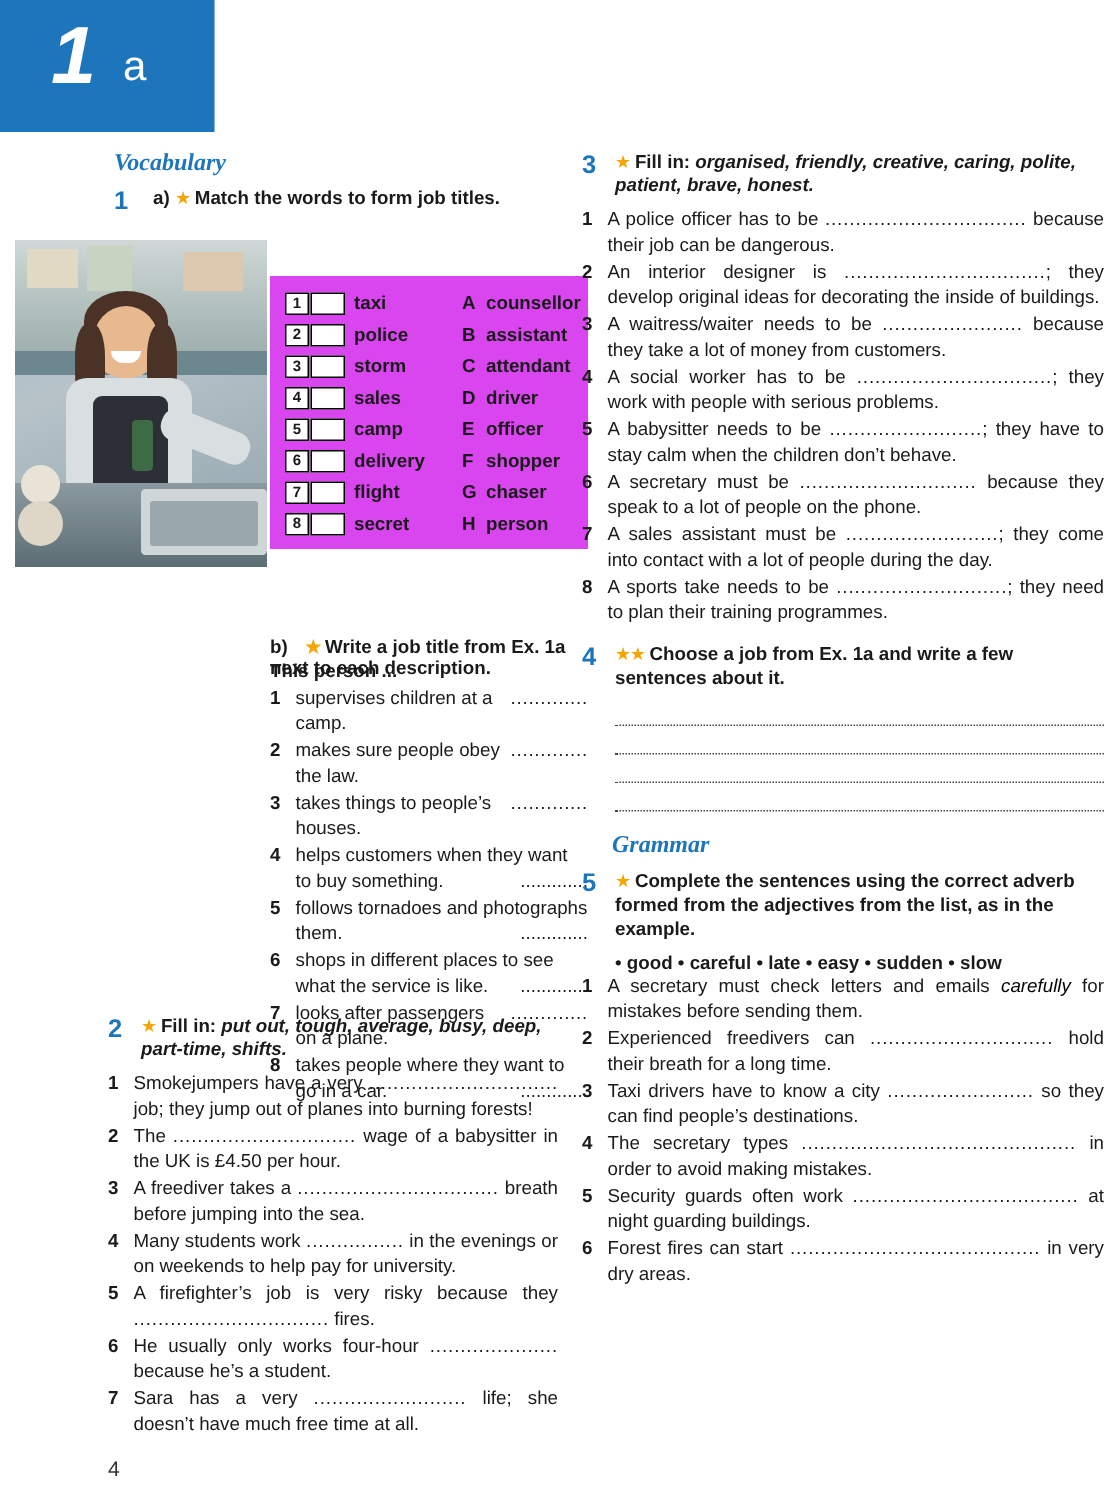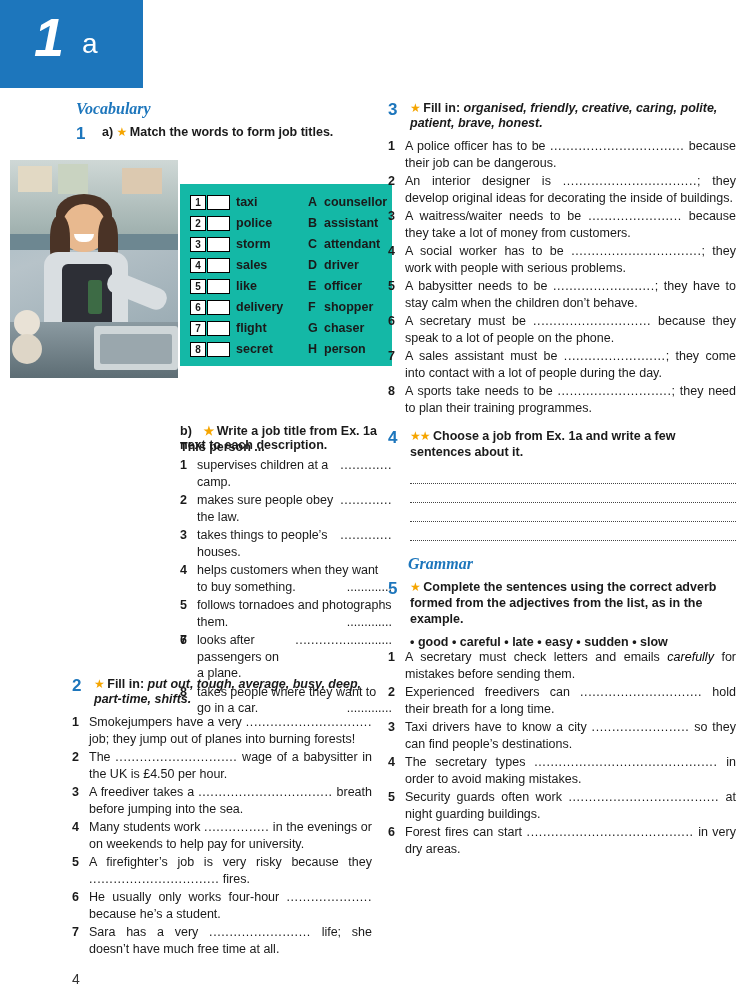--- a/index.html
+++ b/index.html
@@ -71,21 +71,21 @@
   .photo .roll1{position:absolute;left:4px;bottom:42px;width:26px;height:26px;border-radius:50%;background:#e9e2d6;}
   .photo .roll2{position:absolute;left:2px;bottom:14px;width:30px;height:30px;border-radius:50%;background:#ded6c7;}
   .photo .bottle{position:absolute;left:78px;top:120px;width:14px;height:34px;background:#3d6b45;border-radius:3px;}
   .photo .pkg{position:absolute;left:8px;top:6px;width:34px;height:26px;background:#e2d9c4;}
   .photo .pkg2{position:absolute;left:48px;top:4px;width:30px;height:30px;background:#c9d3c1;}
   .photo .pkg3{position:absolute;left:112px;top:8px;width:40px;height:26px;background:#dcc9b0;}
 
   
   .matchbox{
     position:absolute;left:180px;top:184px;width:212px;height:182px;
-    background:#14b8a6;
+    background:#d946ef;
   }
   .matchbox .numbox{
     display:inline-block;width:14px;height:13px;border:1px solid #000;
     background:#ffffff;text-align:center;line-height:13px;font-size:10px;font-weight:bold;
     vertical-align:middle;margin-right:1px;
   }
   .matchbox .ansbox{
     display:inline-block;width:21px;height:13px;border:1px solid #000;
     background:#ffffff;vertical-align:middle;margin-right:6px;
   }
@@ -171,21 +171,21 @@
     <div class="till"></div>
     <div class="tillk"></div>
   </div>
 
   <div class="matchbox">
     <div class="mcol-l">
       <div class="mrow"><span class="numbox">1</span><span class="ansbox"></span><span class="w">taxi</span></div>
       <div class="mrow"><span class="numbox">2</span><span class="ansbox"></span><span class="w">police</span></div>
       <div class="mrow"><span class="numbox">3</span><span class="ansbox"></span><span class="w">storm</span></div>
       <div class="mrow"><span class="numbox">4</span><span class="ansbox"></span><span class="w">sales</span></div>
-      <div class="mrow"><span class="numbox">5</span><span class="ansbox"></span><span class="w">like</span></div>
+      <div class="mrow"><span class="numbox">5</span><span class="ansbox"></span><span class="w">camp</span></div>
       <div class="mrow"><span class="numbox">6</span><span class="ansbox"></span><span class="w">delivery</span></div>
       <div class="mrow"><span class="numbox">7</span><span class="ansbox"></span><span class="w">flight</span></div>
       <div class="mrow"><span class="numbox">8</span><span class="ansbox"></span><span class="w">secret</span></div>
     </div>
     <div class="mcol-r">
       <div class="mrow"><span class="lt">A</span><span class="w">counsellor</span></div>
       <div class="mrow"><span class="lt">B</span><span class="w">assistant</span></div>
       <div class="mrow"><span class="lt">C</span><span class="w">attendant</span></div>
       <div class="mrow"><span class="lt">D</span><span class="w">driver</span></div>
       <div class="mrow"><span class="lt">E</span><span class="w">officer</span></div>
@@ -222,21 +222,21 @@
         </li>
       <li>
           <span class="n">3</span>
           <span class="li-flex">
             <span>takes things to people’s houses.</span>
             <span class="dt">.............</span>
           </span>
         </li>
       <li><span class="n">4</span><span>helps customers when they want to buy something.</span><span style="float:right;">.............</span></li>
       <li><span class="n">5</span><span>follows tornadoes and photographs them.</span><span style="float:right;">.............</span></li>
-      <li><span class="n">6</span><span style="float:right;">.............</span></li>
+      <li><span class="n">6</span><span>shops in different places to see what the service is like.</span><span style="float:right;">.............</span></li>
       <li>
           <span class="n">7</span>
           <span class="li-flex">
             <span>looks after passengers on a plane.</span>
             <span class="dt">.............</span>
           </span>
         </li>
       <li><span class="n">8</span><span>takes people where they want to go in a car.</span><span style="float:right;">.............</span></li>
     </ol>
   </div>

